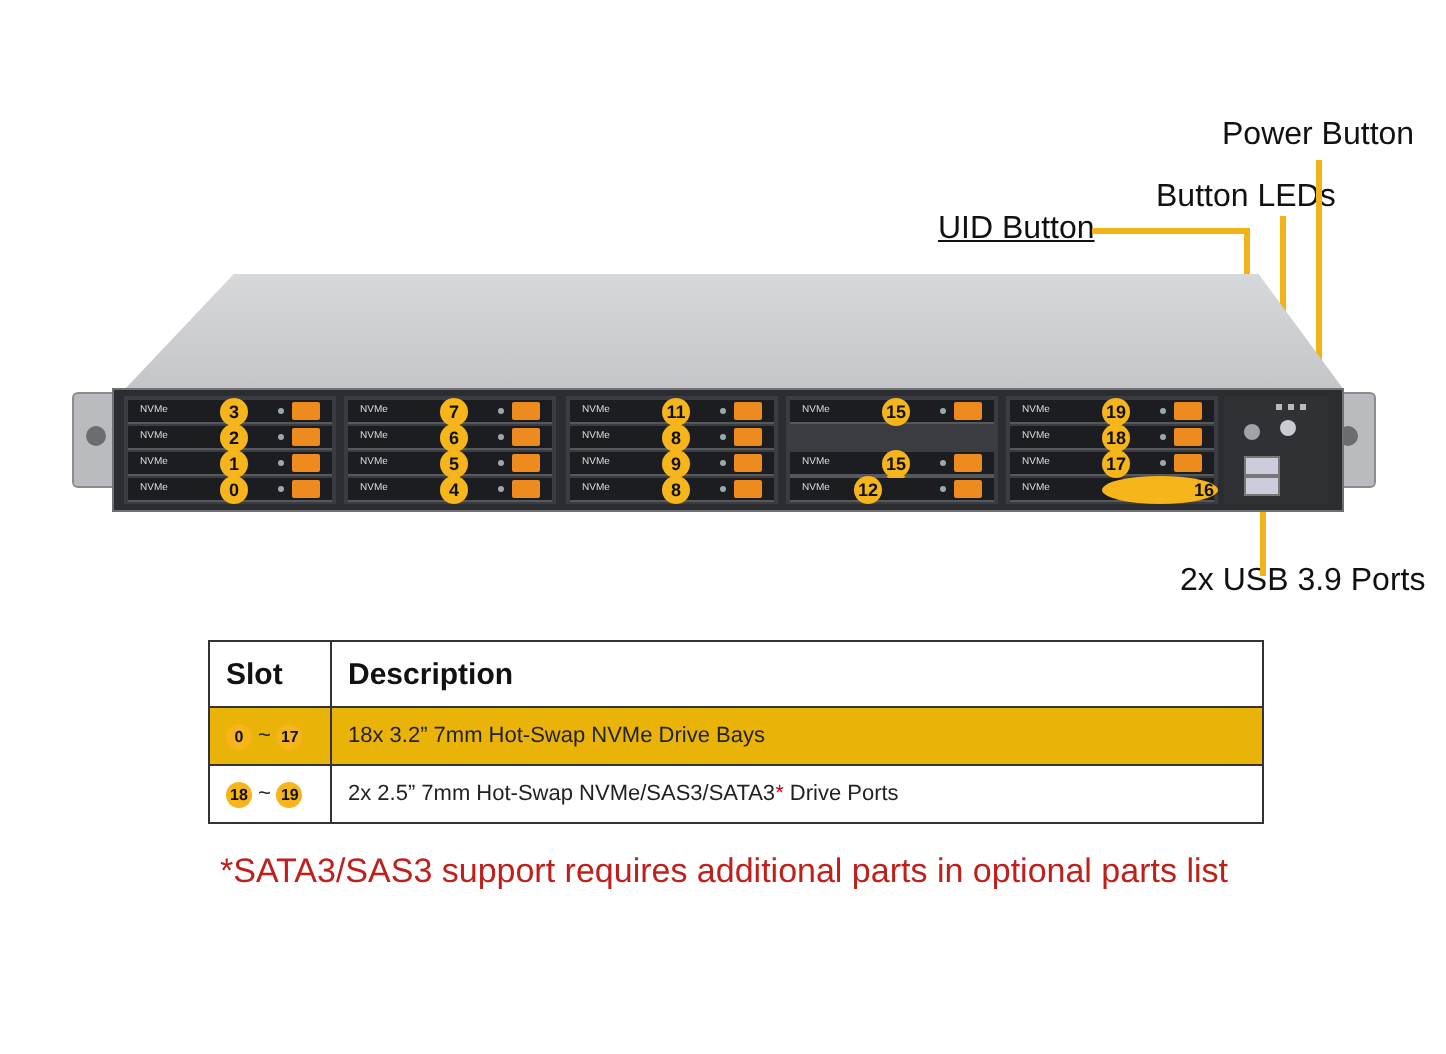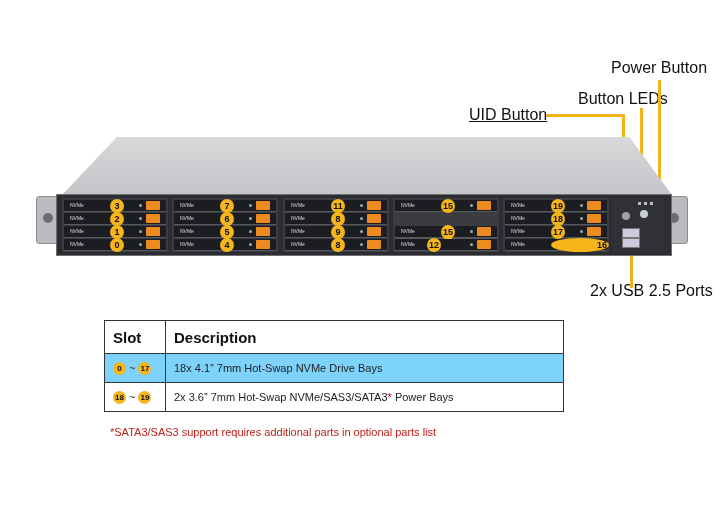--- a/index.html
+++ b/index.html
@@ -15,37 +15,37 @@
   .ear .hole { position:absolute; left:6px; top:16px; width:10px; height:10px; border-radius:50%; background:#6b6d70; }
   .group { position:absolute; top:198px; width:106px; height:54px; background:#3a3c41; }
   .bay { position:absolute; left:2px; width:102px; height:11.5px; background:#1c1d20; border-bottom:1px solid #55585d; box-sizing:border-box; }
   .bay .tag { position:absolute; left:6px; top:2px; font-size:5px; color:#ddd; }
   .bay .latch { position:absolute; right:6px; top:1px; width:14px; height:9px; background:#ee8b1e; border-radius:1px; }
   .bay .led { position:absolute; right:24px; top:4px; width:3px; height:3px; background:#9aa; border-radius:50%; }
   .badge { position:absolute; width:14px; height:14px; border-radius:50%; background:#f5b51b; color:#111; font-size:9px; font-weight:bold; text-align:center; line-height:14px; }
   .ctrl { position:absolute; left:612px; top:198px; width:52px; height:54px; background:#2f3135; }
   .usb { position:absolute; left:622px; width:16px; height:8px; background:#ccd; border:1px solid #777; }
   
-  .tbl { position:absolute; left:104px; top:320px; width:460px; border-collapse:collapse; font-family:"Liberation Sans", sans-serif; }
+  .tbl { position:absolute; left:104px; top:320px; width:528px; border-collapse:collapse; font-family:"Liberation Sans", sans-serif; }
   .tbl td, .tbl th { border:1.5px solid #333; padding:0 8px; text-align:left; }
   .tbl th { height:32px; font-size:15px; font-weight:bold; color:#111; }
   .tbl td { height:28px; font-size:11px; color:#222; }
-  .tbl tr.shade td { background:#7dd3fc; }
+  .tbl tr.shade td { background:#eab308; }
   .pill { display:inline-block; width:13px; height:13px; border-radius:50%; background:#f5b51b; font-size:8px; font-weight:bold; text-align:center; line-height:13px; color:#111; vertical-align:middle; }
   .tilde { font-size:11px; margin:0 3px; vertical-align:middle; }
   .red { color:#d0021b; }
-  .footnote { position:absolute; left:110px; top:426px; font-size:11px; color:#c0201b; white-space:nowrap; }
+  .footnote { position:absolute; left:110px; top:426px; font-size:17px; color:#c0201b; white-space:nowrap; }
 </style>
 </head>
 <body>
 
 <div class="abs label" style="left:611px;top:59px;">Power Button</div>
 <div class="abs label" style="left:578px;top:90px;">Button LEDs</div>
 <div class="abs label" style="left:469px;top:106px;text-decoration:underline;">UID Button</div>
-<div class="abs label" style="left:590px;top:282px;">2x USB 2.5 Ports</div>
+<div class="abs label" style="left:590px;top:282px;">2x USB 3.9 Ports</div>
 
 <div class="lead" style="left:658px;top:80px;width:3px;height:132px;"></div>
 <div class="lead" style="left:640px;top:209px;width:21px;height:3px;"></div>
 <div class="lead" style="left:640px;top:108px;width:3px;height:88px;"></div>
 <div class="lead" style="left:546px;top:114px;width:78px;height:3px;"></div>
 <div class="lead" style="left:622px;top:114px;width:3px;height:92px;"></div>
 <div class="lead" style="left:630px;top:238px;width:3px;height:50px;"></div>
 <div class="lead" style="left:630px;top:286px;width:0;height:0;"></div>
 
 <div class="chassis-top"></div>
@@ -201,22 +201,22 @@
 <div class="usb" style="top:238px;"></div>
 
 <table class="tbl">
   <tbody>
       <tr>
     <th style="width:44px;">Slot</th>
     <th>Description</th>
   </tr>
   <tr class="shade">
     <td><span class="pill">0</span><span class="tilde">~</span><span class="pill">17</span></td>
-    <td>18x 4.1” 7mm Hot-Swap NVMe Drive Bays</td>
+    <td>18x 3.2” 7mm Hot-Swap NVMe Drive Bays</td>
   </tr>
   <tr>
     <td><span class="pill">18</span><span class="tilde">~</span><span class="pill">19</span></td>
-    <td><span>2x 3.6” 7mm Hot-Swap NVMe/SAS3/SATA3</span><span class="red">*</span><span> Power Bays</span></td>
+    <td><span>2x 2.5” 7mm Hot-Swap NVMe/SAS3/SATA3</span><span class="red">*</span><span> Drive Ports</span></td>
   </tr>
 </tbody>
   </table>
 
 <div class="footnote">*SATA3/SAS3 support requires additional parts in optional parts list</div>
 
 </body></html>

